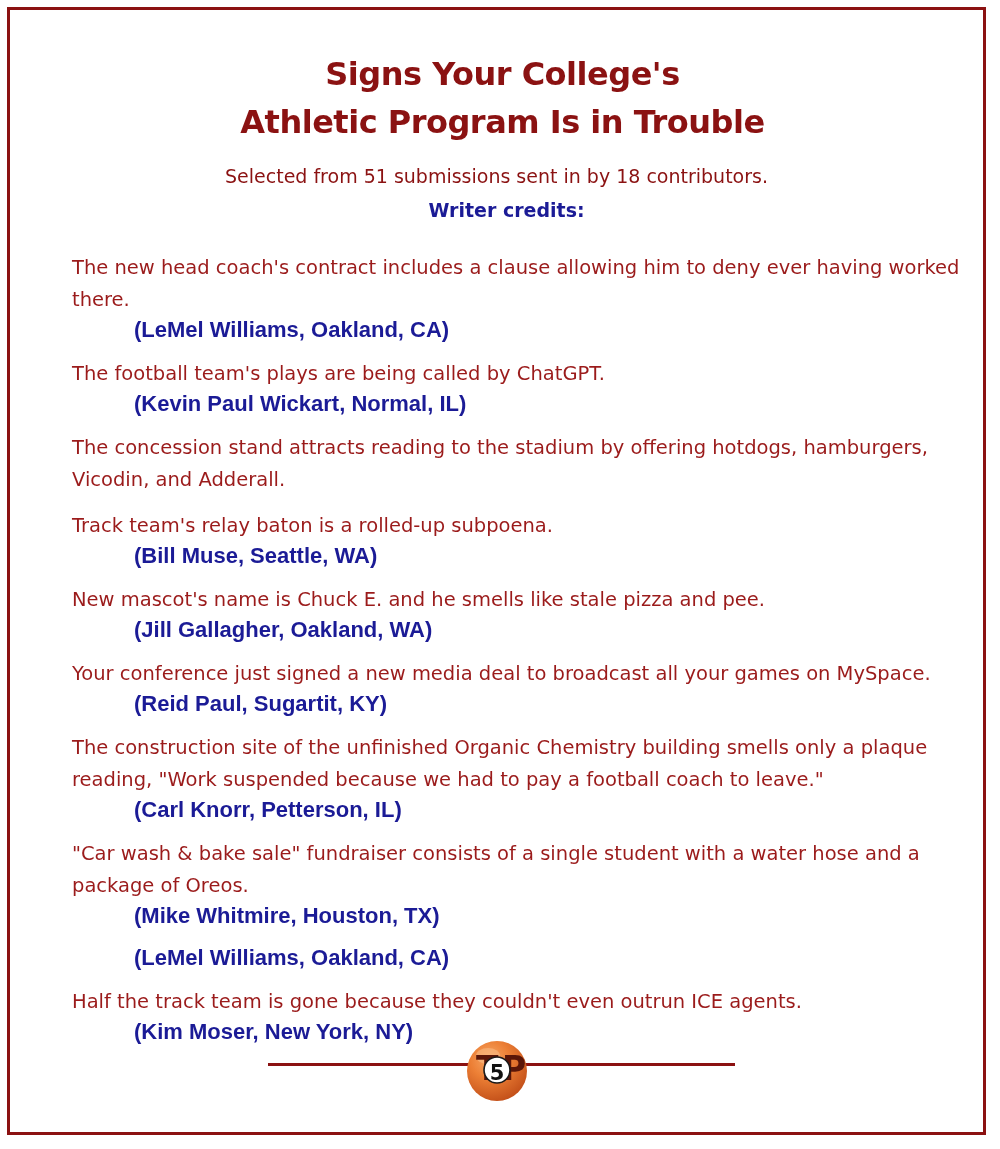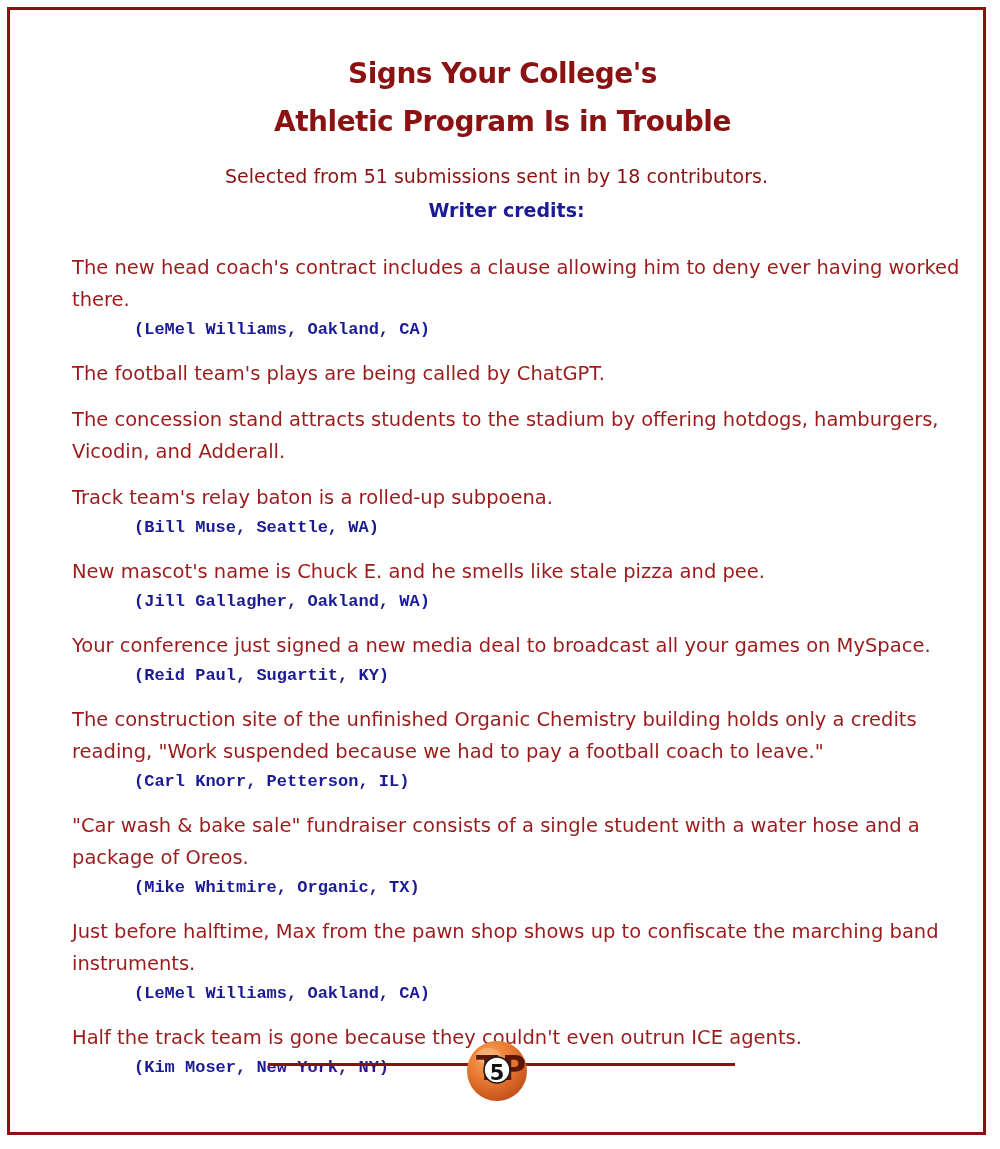--- a/index.html
+++ b/index.html
@@ -32,21 +32,21 @@
     overflow: hidden;
   }
   .title-block {
     text-align: center;
     padding-top: 40px;
   }
   .title-line {
     color: #8b1212;
     font-family: "DejaVu Sans", sans-serif;
     font-weight: bold;
-    font-size: 28px;
+    font-size: 32px;
     line-height: 48px;
     letter-spacing: -0.5px;
     white-space: nowrap;
     margin-left: 12px;
   }
   .subtitle {
     color: #8b1212;
     font-family: "DejaVu Sans", sans-serif;
     font-weight: normal;
     font-size: 19px;
@@ -73,23 +73,23 @@
   .entry-text {
     color: #9b1b1b;
     font-family: "DejaVu Sans", sans-serif;
     font-weight: normal;
     font-size: 19.5px;
     line-height: 32px;
     max-width: 910px;
   }
   .entry-credit {
     color: #1b1b96;
-    font-family: Liberation Mono, monospace;
+    font-family: Liberation Sans, sans-serif;
     font-weight: bold;
-    font-size: 17px;
+    font-size: 22px;
     line-height: 28px;
     padding-left: 62px;
   }
   .footer {
     position: absolute;
     left: 0;
     right: 0;
     bottom: 14px;
     height: 86px;
   }
@@ -124,46 +124,46 @@
       <div class="credits-heading">Writer credits:</div>
     </div>
 
     <div class="entries" id="entries-container">
         <div class="entry">
           <div class="entry-text">The new head coach's contract includes a clause allowing him to deny ever having worked there.</div>
           <div class="entry-credit">(LeMel Williams, Oakland, CA)</div>
         </div>
         <div class="entry">
           <div class="entry-text">The football team's plays are being called by ChatGPT.</div>
+          <div class="entry-credit">(Kevin Paul Wickart, Normal, IL)</div>
         </div>
         <div class="entry">
-          <div class="entry-text">The concession stand attracts students to the stadium by offering hotdogs, hamburgers, Vicodin, and Adderall.</div>
+          <div class="entry-text">The concession stand attracts reading to the stadium by offering hotdogs, hamburgers, Vicodin, and Adderall.</div>
         </div>
         <div class="entry">
           <div class="entry-text">Track team's relay baton is a rolled-up subpoena.</div>
           <div class="entry-credit">(Bill Muse, Seattle, WA)</div>
         </div>
         <div class="entry">
           <div class="entry-text">New mascot's name is Chuck E. and he smells like stale pizza and pee.</div>
           <div class="entry-credit">(Jill Gallagher, Oakland, WA)</div>
         </div>
         <div class="entry">
           <div class="entry-text">Your conference just signed a new media deal to broadcast all your games on MySpace.</div>
           <div class="entry-credit">(Reid Paul, Sugartit, KY)</div>
         </div>
         <div class="entry">
-          <div class="entry-text">The construction site of the unfinished Organic Chemistry building holds only a credits reading, "Work suspended because we had to pay a football coach to leave."</div>
+          <div class="entry-text">The construction site of the unfinished Organic Chemistry building smells only a plaque reading, "Work suspended because we had to pay a football coach to leave."</div>
           <div class="entry-credit">(Carl Knorr, Petterson, IL)</div>
         </div>
         <div class="entry">
           <div class="entry-text">"Car wash &amp; bake sale" fundraiser consists of a single student with a water hose and a package of Oreos.</div>
-          <div class="entry-credit">(Mike Whitmire, Organic, TX)</div>
+          <div class="entry-credit">(Mike Whitmire, Houston, TX)</div>
         </div>
         <div class="entry">
-          <div class="entry-text">Just before halftime, Max from the pawn shop shows up to confiscate the marching band instruments.</div>
           <div class="entry-credit">(LeMel Williams, Oakland, CA)</div>
         </div>
         <div class="entry">
           <div class="entry-text">Half the track team is gone because they couldn't even outrun ICE agents.</div>
           <div class="entry-credit">(Kim Moser, New York, NY)</div>
         </div>
       </div>
 
     <div class="footer">
       <div class="footer-rule"></div>

